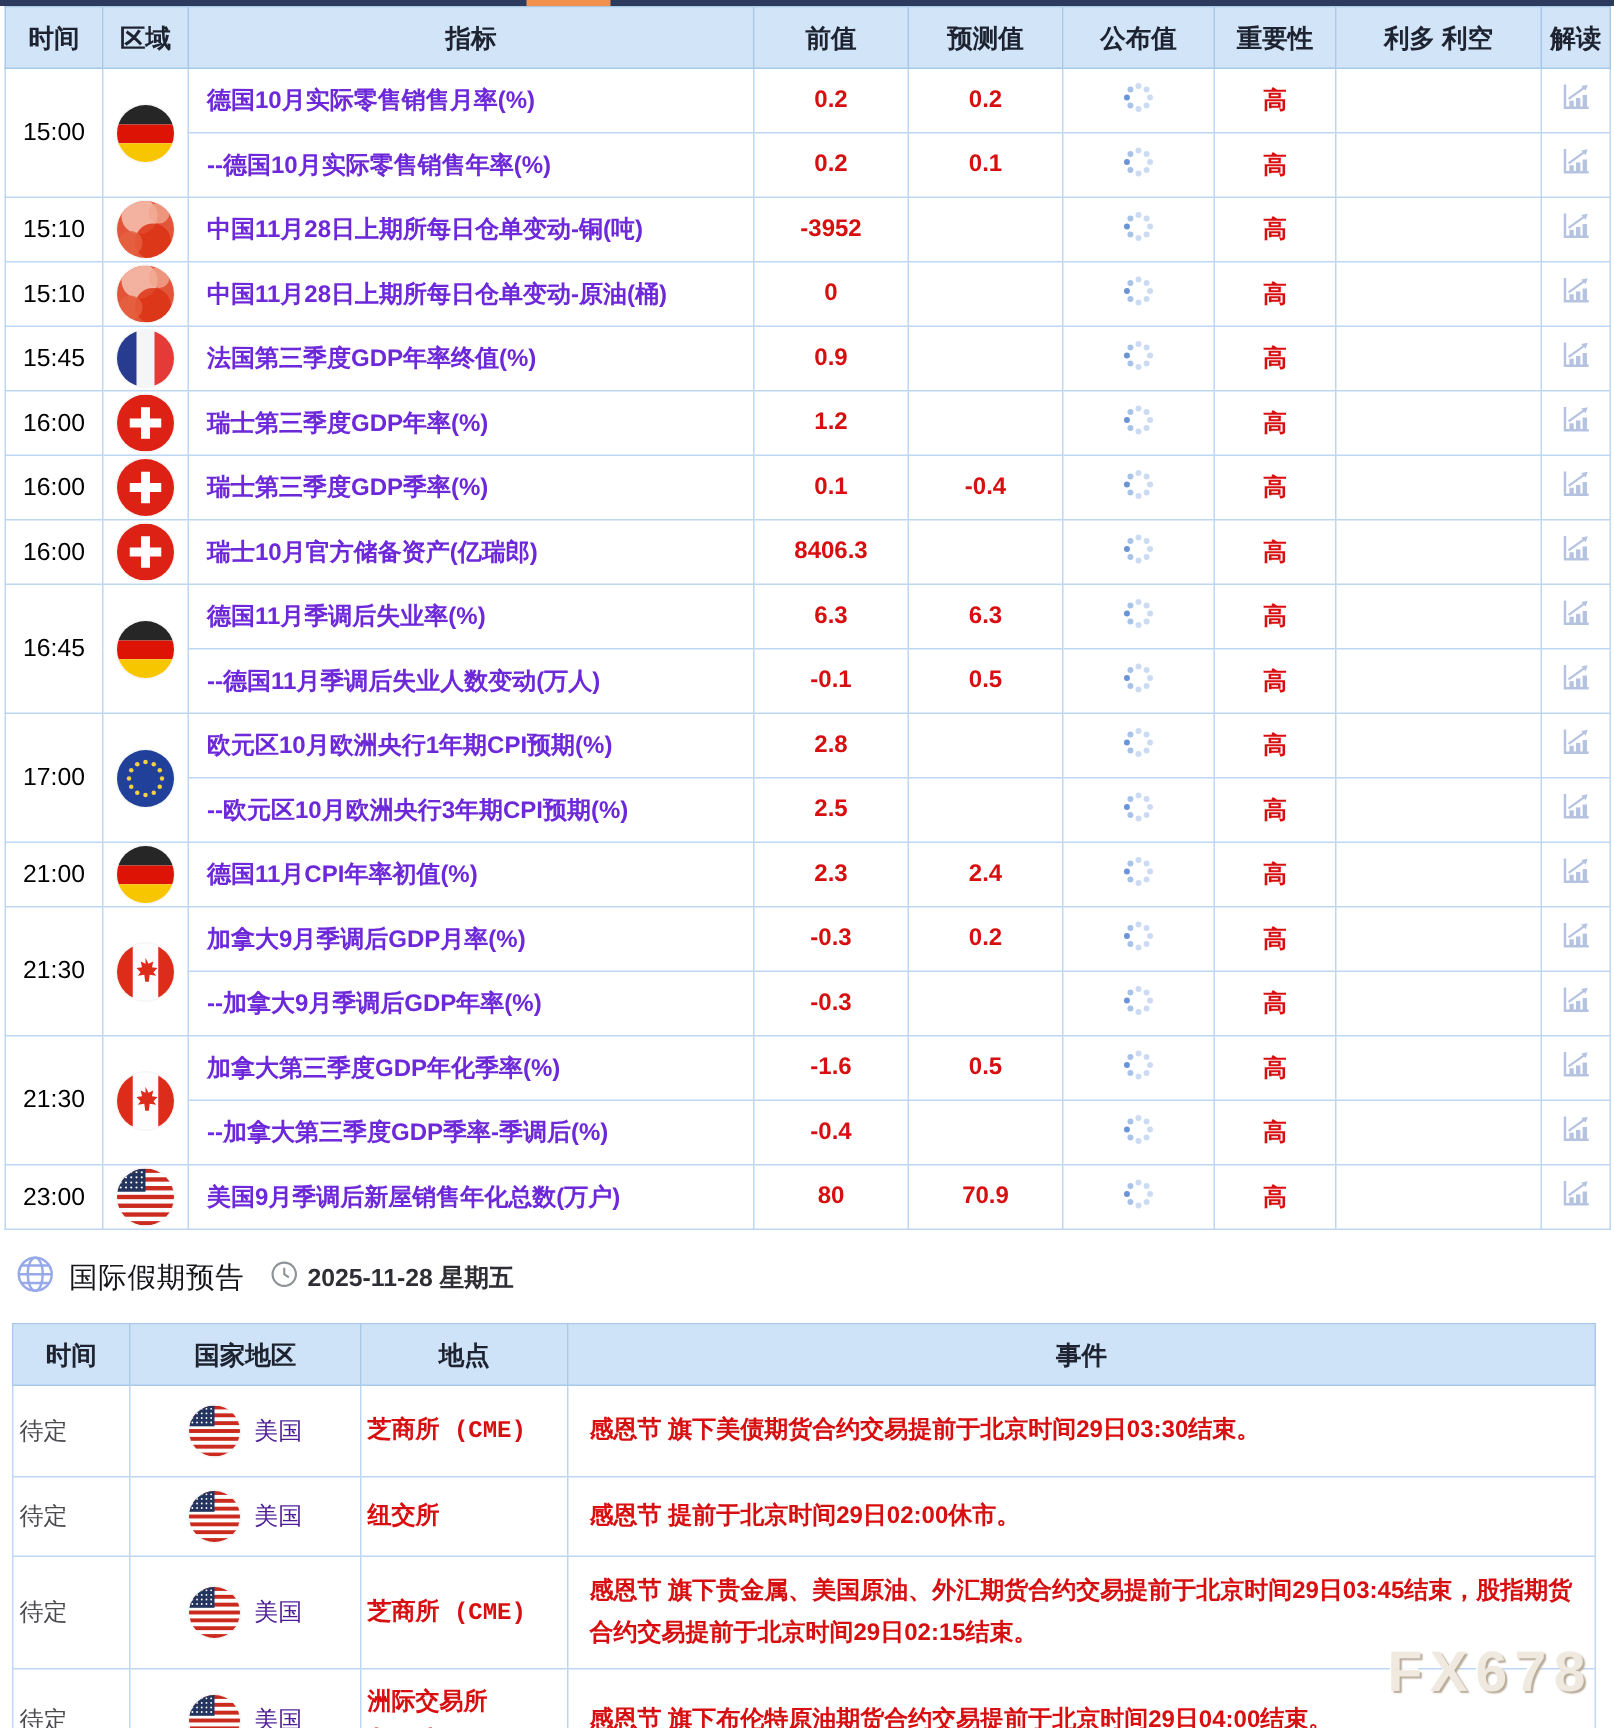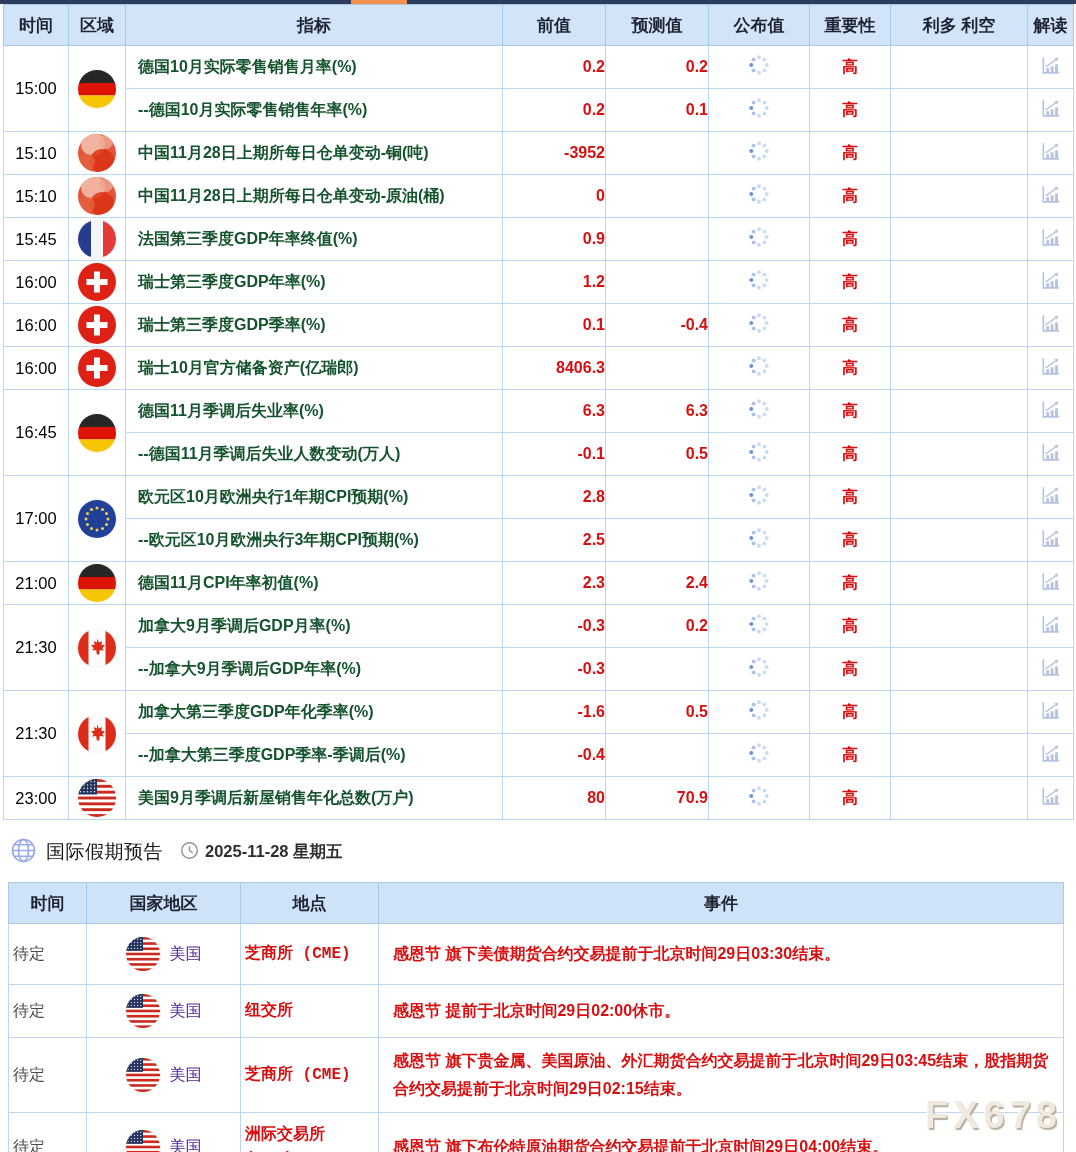--- a/index.html
+++ b/index.html
@@ -18,22 +18,22 @@
   .cal{margin-left:3px;width:1070px;}
   .cal th{
     background:#d2e4f8;border:1px solid #a9c9ea;height:40px;
     font-size:17px;font-weight:bold;color:#1d2330;padding:0;
   }
   .cal td{
     border:1px solid #bdd7f2;height:42px;text-align:center;vertical-align:middle;
     font-size:16px;padding:0;background:#fff;
   }
   .cal td.c-time{color:#000000;font-size:16.5px;}
-  .cal td.c-ind{text-align:left;padding-left:12px;color:#14532d;font-weight:bold;}
-  .cal td.c-val{color:#d80f10;font-weight:bold;text-align:right;}
+  .cal td.c-ind{text-align:left;padding-left:12px;color:#6d28d9;font-weight:bold;}
+  .cal td.c-val{color:#d80f10;font-weight:bold;}
   .cal td.c-imp{color:#d80f10;font-weight:bold;}
   .flag{width:38px;height:38px;border-radius:50%;overflow:hidden;display:inline-block;vertical-align:middle;box-shadow:0 0 0 1px rgba(0,0,0,0.04);}
   .flag svg{display:block;}
   .flag-sm{width:34px;height:34px;}
   .flag-sm svg{width:34px;height:34px;}
 
   
   .sec-head{margin:16px 0 0 10px;height:32px;display:flex;align-items:center;gap:9px;}
   .sec-title{font-size:19px;font-weight:normal;color:#15151a;letter-spacing:0.5px;}
   .sec-date{font-size:16.5px;font-weight:bold;color:#2e2e34;display:flex;align-items:center;gap:6px;margin-left:8px;}

